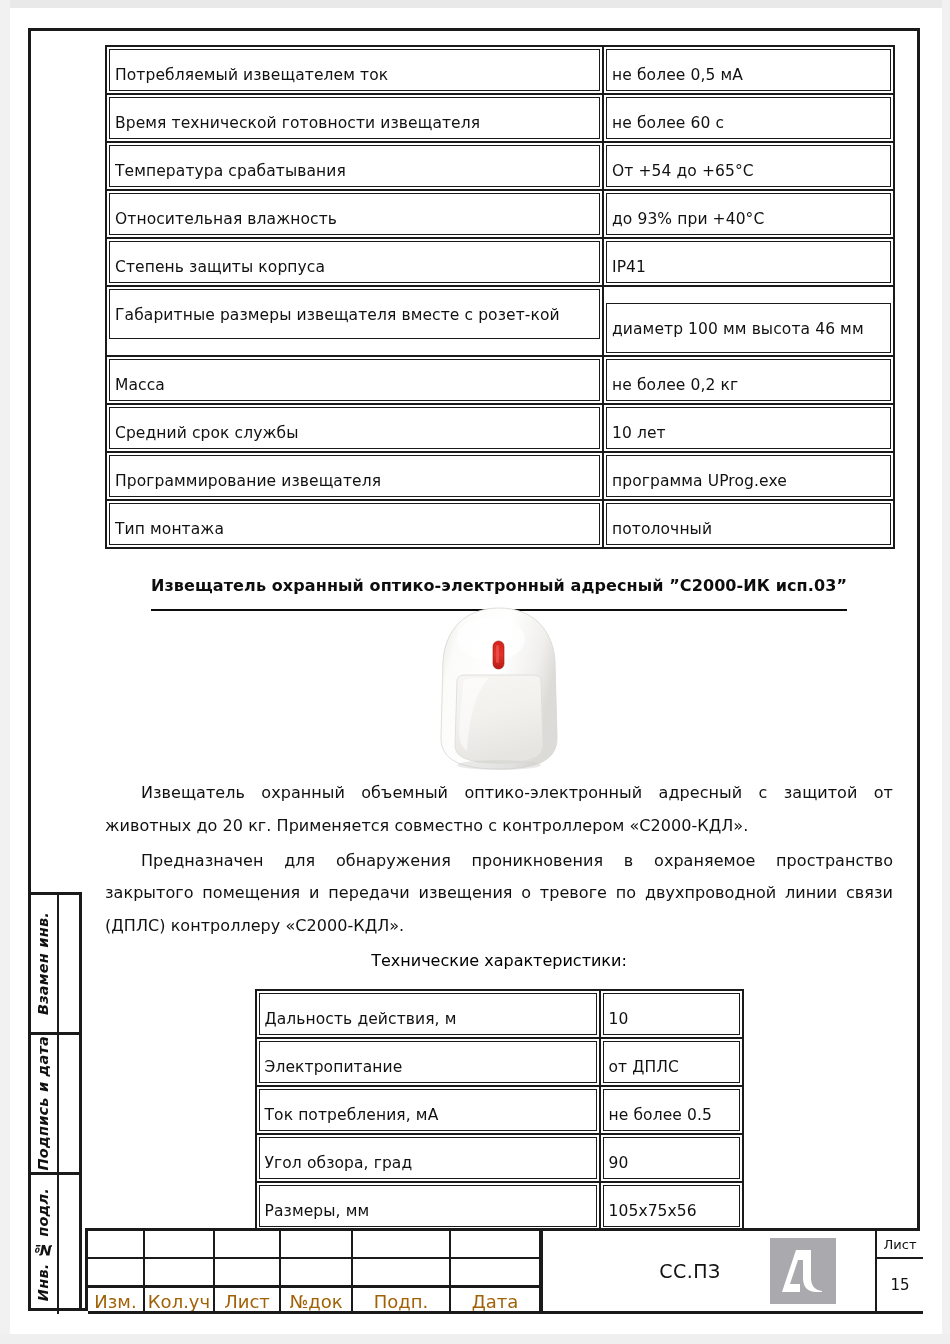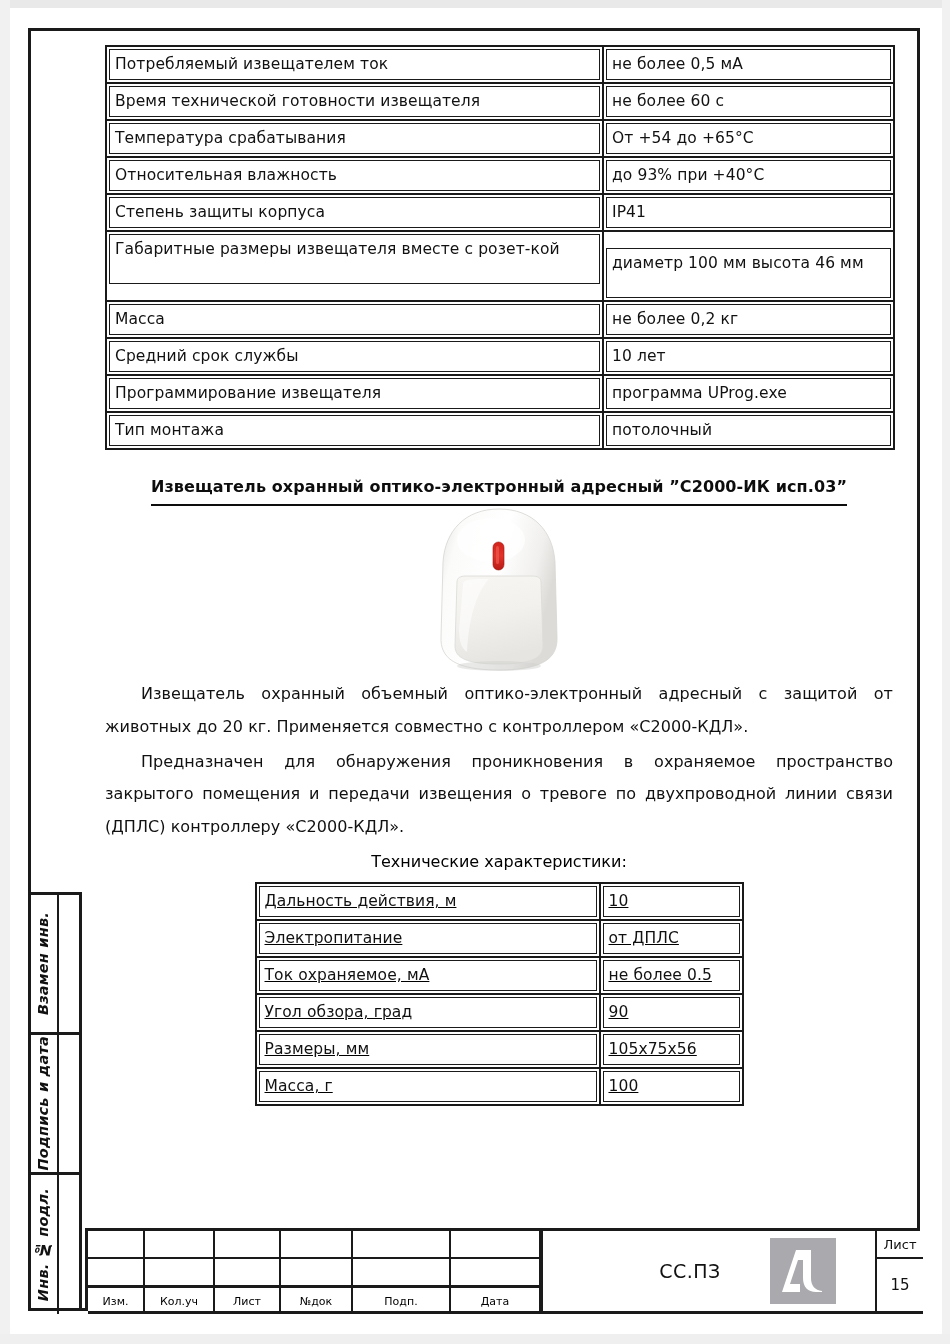--- a/index.html
+++ b/index.html
@@ -128,52 +128,52 @@
     background: #fff;
   }
   table.spec td {
     border: 2px solid #1a1a1a;
     padding: 0;
     vertical-align: top;
   }
   table.spec td > .cellbox {
     border: 1.5px solid #1a1a1a;
     margin: 2px;
-    padding: 3px 5px 4px 5px;
+    padding: 14px 5px 4px 5px;
     min-height: 21px;
     box-sizing: border-box;
     font-family: "DejaVu Sans", sans-serif;
     font-size: 15.5px;
     line-height: 1.42;
     color: #111;
     letter-spacing: 0.1px;
   }
 
   #table-main { width: 788px; }
   #table-main col.c1 { width: 497px; }
   #table-main col.c2 { width: 291px; }
 
-  #table-tech { width: 487px; margin: 8px auto; text-decoration: underline; }
+  #table-tech { width: 487px; margin: 16px auto; }
   #table-tech col.c1 { width: 344px; }
   #table-tech col.c2 { width: 143px; }
 
   
   .section-heading {
     text-align: center;
     margin-top: 27px;
     margin-bottom: 6px;
     font-family: "DejaVu Sans", sans-serif;
     font-weight: bold;
     font-size: 16px;
     color: #0d0d0d;
     letter-spacing: 0.1px;
   }
   .section-heading span {
     border-bottom: 2px solid #0d0d0d;
-    padding-bottom: 8px;
+    padding-bottom: 14px;
   }
 
   
   .figure {
     height: 176px;
     position: relative;
     margin-top: 6px;
   }
   .detector {
     position: absolute;
@@ -228,22 +228,22 @@
     table-layout: fixed;
     width: 452px;
     height: 80px;
   }
   .tb-left td {
     border-right: 2px solid #1a1a1a;
     border-bottom: 2px solid #1a1a1a;
     padding: 0;
     text-align: center;
     font-family: "DejaVu Sans", sans-serif;
-    font-size: 11px;
-    color: #000000;
+    font-size: 18px;
+    color: #a16207;
     height: 26px;
   }
   .tb-left tr:last-child td {
     border-bottom: none;
     border-top: 3px solid #1a1a1a;
     font-weight: normal;
   }
   .tb-center {
     position: absolute;
     left: 452px;
@@ -519,21 +519,21 @@
         <tr>
           <td>
               <div class="cellbox">Электропитание</div>
             </td>
           <td>
               <div class="cellbox">от ДПЛС</div>
             </td>
         </tr>
         <tr>
           <td>
-              <div class="cellbox">Ток охраняемое, мА</div>
+              <div class="cellbox">Ток потребления, мА</div>
             </td>
           <td>
               <div class="cellbox">не более 0.5</div>
             </td>
         </tr>
         <tr>
           <td>
               <div class="cellbox">Угол обзора, град</div>
             </td>
           <td>

